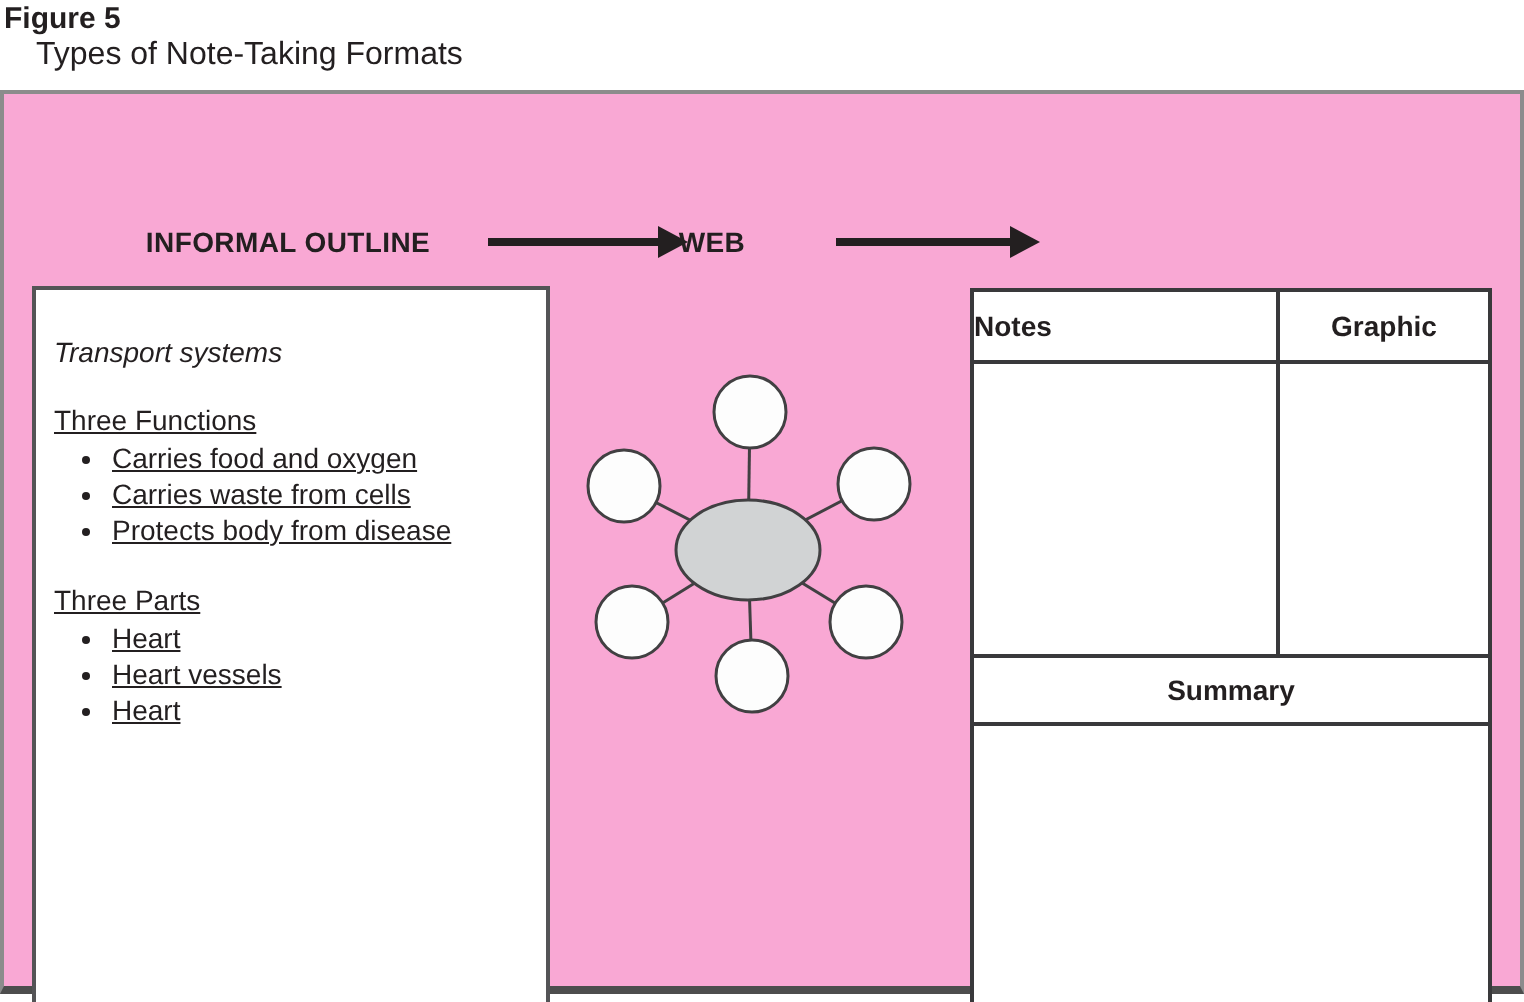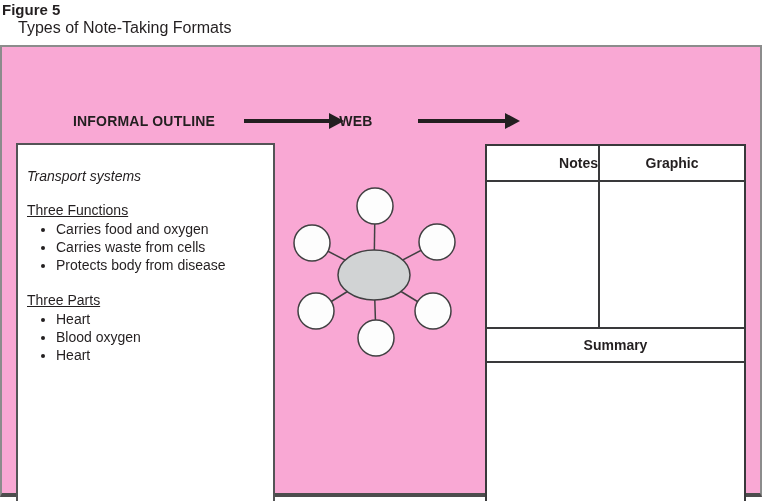--- a/index.html
+++ b/index.html
@@ -27,33 +27,33 @@
   .a2-head { left:503px; top:66px; }
 
   
   .outline-panel { position:absolute; left:14px; top:96px; width:259px; height:372px;
                    border:2px solid #545456; background:#ffffff; }
   .panel-title { margin-top:12px; text-align:center; font-size:15px; font-weight:bold; }
   .panel-sub   { margin:23px 0 0 9px; font-size:14px; font-style:italic; }
   .sec         { margin:17px 0 0 9px; }
   .sec-head    { font-size:14px; text-decoration:underline; line-height:18px; }
   .sec ul      { list-style:disc; margin:1px 0 0 0; padding-left:29px;
-                 font-size:14px; line-height:18px; }
+                 font-size:14px; line-height:18px;text-decoration:underline; }
 
   
   .web-svg { position:absolute; left:285px; top:135px; }
 
   
   .combo-panel { position:absolute; left:483px; top:97px; width:261px; height:371px;
                  border:2px solid #39393b; background:#ffffff; display:flex; flex-direction:column; }
   .combo-row   { display:flex; }
   .combo-head-row { height:36px; border-bottom:2px solid #39393b; }
   .combo-body-row { height:147px; border-bottom:2px solid #39393b; }
-  .combo-cell-l { width:113px; border-right:2px solid #39393b; display:flex;
-                  align-items:center; justify-content:flex-end; }
+  .combo-cell-l { width:153px; border-right:2px solid #39393b; display:flex;
+                  align-items:center; justify-content:flex-start; }
   .combo-cell-r { flex:1; display:flex; align-items:center; justify-content:center; }
   .combo-head-text { font-size:14px; font-weight:bold; }
   .summary-head { height:34px; border-bottom:2px solid #39393b; display:flex;
                   align-items:center; justify-content:center; }
   .summary-body { flex:1; }
 </style>
 </head>
 <body>
 
 <div class="fig-label">Figure 5</div>
@@ -77,21 +77,21 @@
         <li>Carries food and oxygen</li>
         <li>Carries waste from cells</li>
         <li>Protects body from disease</li>
       </ul>
     </div>
 
     <div class="sec">
       <div class="sec-head">Three Parts</div>
       <ul>
         <li>Heart</li>
-        <li>Blood oxygen</li>
+        <li>Heart vessels</li>
         <li>Heart</li>
       </ul>
     </div>
 
   </div>
 
   <svg class="web-svg" width="180" height="180" viewBox="0 0 180 180">
     <g stroke="#414042" stroke-width="1.5">
       <line x1="87" y1="93" x2="88" y2="24"></line>
       <line x1="87" y1="93" x2="25" y2="61"></line>

